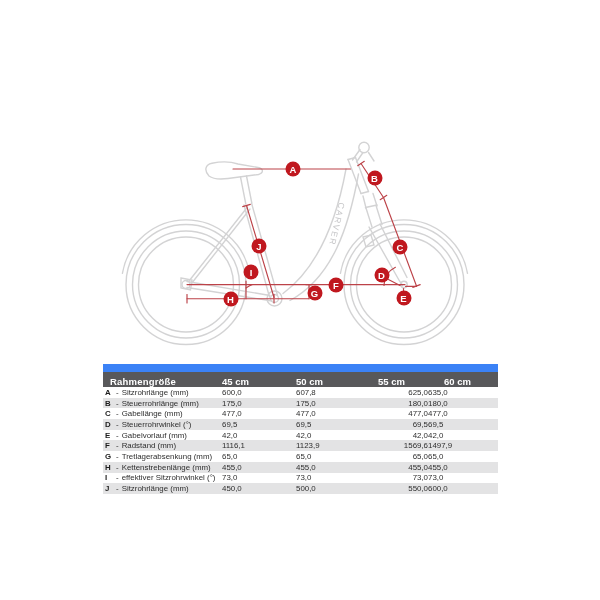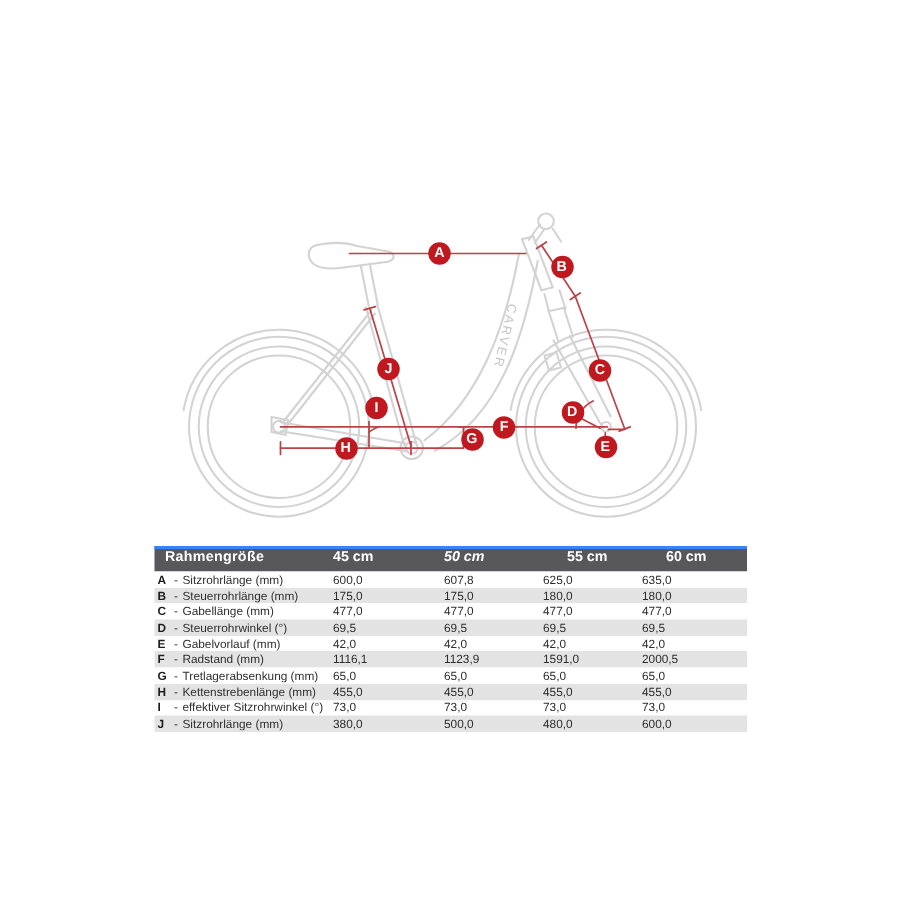--- a/index.html
+++ b/index.html
@@ -5,31 +5,31 @@
   html,body{margin:0;padding:0;background:#fff;}
   .screen{position:relative;width:600px;height:600px;background:#ffffff;overflow:hidden;
           font-family:"Liberation Sans",sans-serif;}
   .diagram-svg{position:absolute;left:0;top:0;}
   
   .badge{position:absolute;width:15px;height:15px;border-radius:50%;background:#c0181f;
          color:#ffffff;font-weight:bold;font-size:9.5px;line-height:15px;text-align:center;
          transform:translate(-50%,-50%);}
   
   .geo-table{position:absolute;left:103px;top:364px;width:395px;color:#2e2e2e;}
-  .thead{display:flex;align-items:flex-start;background:#58585a;border-top:2px solid #3b82f6;
+  .thead{display:flex;align-items:flex-end;background:#58585a;border-top:8px solid #3b82f6;
          color:#ffffff;font-weight:bold;font-size:9.5px;height:15px;}
   .thead .c0{width:119px;padding-left:7px;box-sizing:border-box;letter-spacing:.2px;}
-  .thead .c1{width:74px;} .thead .c2{width:82px;font-style:italic;} .thead .c3{width:66px;} .thead .c4{width:54px;}
+  .thead .c1{width:74px;} .thead .c2{width:82px;} .thead .c3{width:66px;} .thead .c4{width:54px;}
   .trow{display:flex;align-items:center;height:10.7px;font-size:7.9px;background:#ffffff;}
   .trow.alt{background:#e3e3e4;}
   .cell{white-space:nowrap;overflow:hidden;}
   .lab{width:119px;padding-left:2px;box-sizing:border-box;display:flex;align-items:center;}
   .rk{font-weight:bold;width:8px;color:#1d1d1d;}
   .rd{margin:0 3px;}
-  .tv{width:74px;} .tv2{width:66px;} .tv3{width:66px;} .tv4{width:54px;}
+  .tv{width:74px;} .tv2{width:66px;} .tv3{width:66px;text-align:right;} .tv4{width:54px;}
 </style>
 </head>
 <body>
 
 <div class="screen">
 
   <svg class="diagram-svg" width="600" height="600" viewBox="0 0 600 600">
 
     <g stroke="#d3d3d4" stroke-width="1.4" fill="none" stroke-linecap="round">
 
@@ -215,22 +215,22 @@
     </div>
 
     <div class="trow alt">
       <div class="cell lab">
         <span class="rk">F</span>
         <span class="rd">-</span>
         <span class="rl">Radstand (mm)</span>
       </div>
       <div class="cell tv">1116,1</div>
       <div class="cell tv2">1123,9</div>
-      <div class="cell tv3">1591,0</div>
-      <div class="cell tv4">2000,5</div>
+      <div class="cell tv3">1569,6</div>
+      <div class="cell tv4">1497,9</div>
     </div>
 
     <div class="trow">
       <div class="cell lab">
         <span class="rk">G</span>
         <span class="rd">-</span>
         <span class="rl">Tretlagerabsenkung (mm)</span>
       </div>
       <div class="cell tv">65,0</div>
       <div class="cell tv2">65,0</div>
@@ -261,21 +261,21 @@
       <div class="cell tv3">73,0</div>
       <div class="cell tv4">73,0</div>
     </div>
 
     <div class="trow alt">
       <div class="cell lab">
         <span class="rk">J</span>
         <span class="rd">-</span>
         <span class="rl">Sitzrohrlänge (mm)</span>
       </div>
-      <div class="cell tv">380,0</div>
+      <div class="cell tv">450,0</div>
       <div class="cell tv2">500,0</div>
-      <div class="cell tv3">480,0</div>
+      <div class="cell tv3">550,0</div>
       <div class="cell tv4">600,0</div>
     </div>
   </div>
   </div>
 
 </div>
 
 </body></html>

